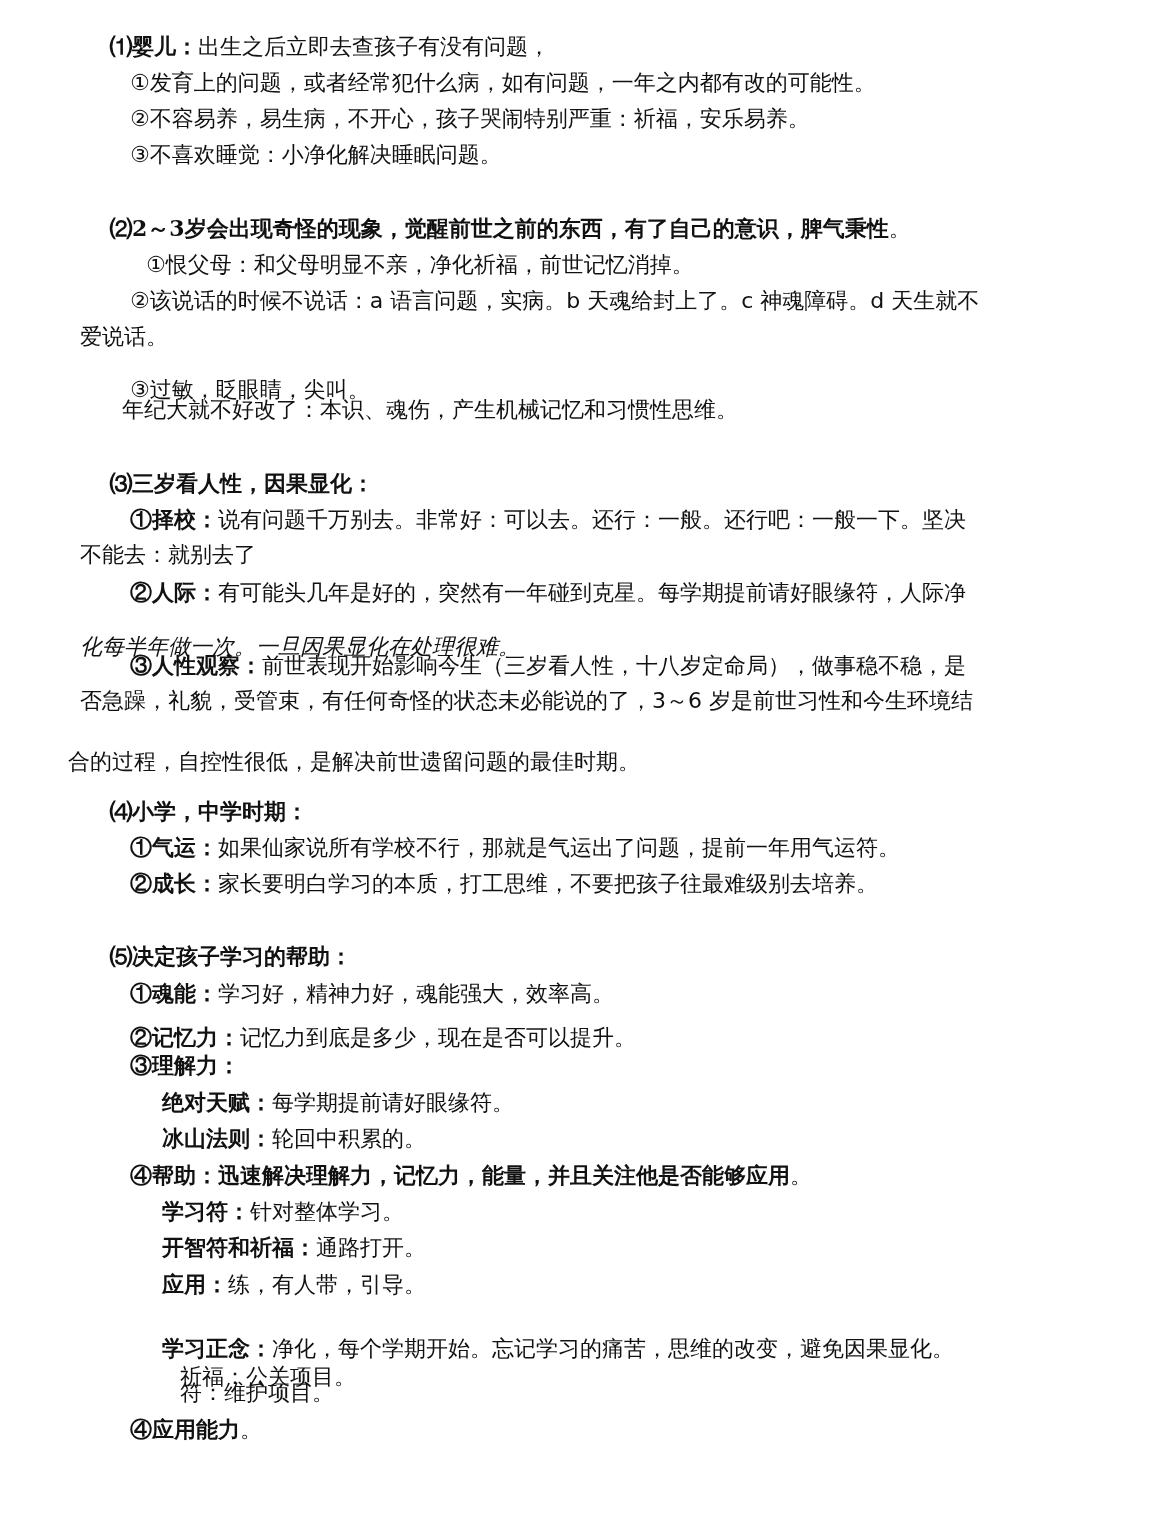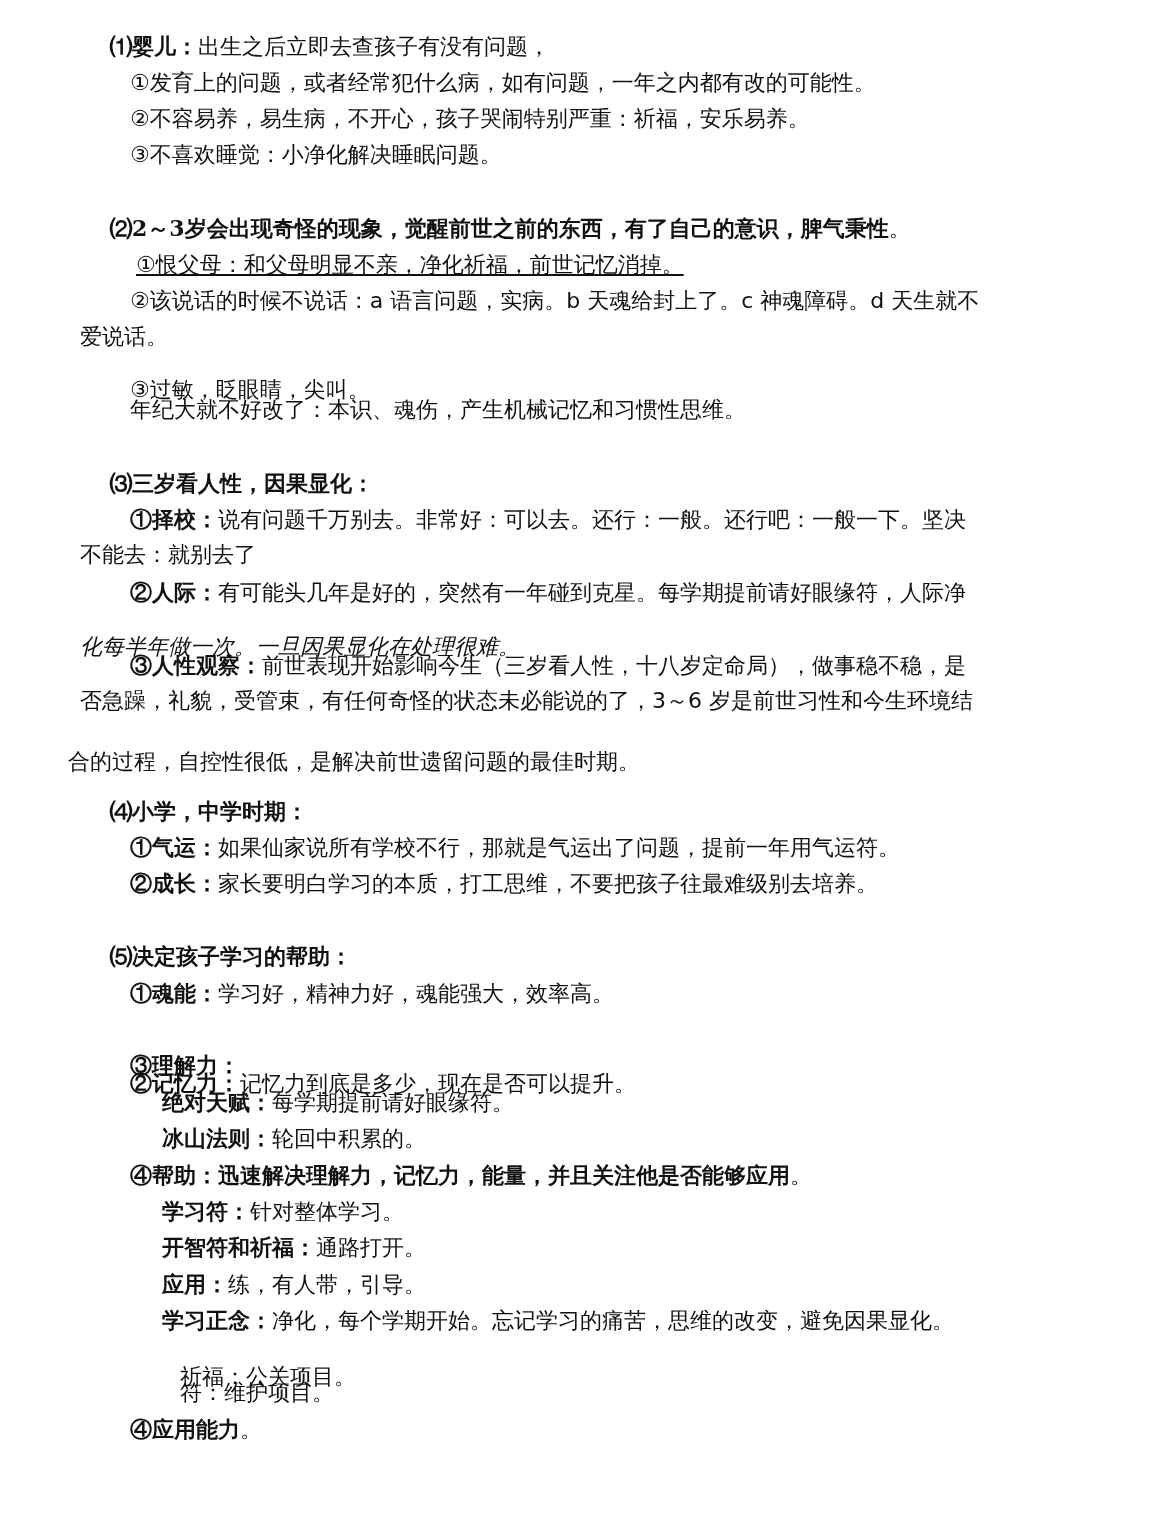--- a/index.html
+++ b/index.html
@@ -21,25 +21,25 @@
   <div class="line" style="left:110px; top:33px;">
     <span class="hd">⑴</span><span class="hd">婴儿：</span><span>出生之后立即去查孩子有没有问题，</span>
   </div>
   <div class="line" style="left:130px; top:70px;">①发育上的问题，或者经常犯什么病，如有问题，一年之内都有改的可能性。</div>
   <div class="line" style="left:130px; top:106px;">②不容易养，易生病，不开心，孩子哭闹特别严重：祈福，安乐易养。</div>
   <div class="line" style="left:130px; top:142px;">③不喜欢睡觉：小净化解决睡眠问题。</div>
 
   <div class="line" style="left:110px; top:215px;">
     <span class="hd">⑵</span><span class="hd">2～3</span><span class="hd">岁会出现奇怪的现象，觉醒前世之前的东西，有了自己的意识，脾气秉性</span><span>。</span>
   </div>
-  <div class="line" style="left:136px; top:252px;text-decoration:underline;">①恨父母：和父母明显不亲，净化祈福，前世记忆消掉。</div>
+  <div class="line" style="left:146px; top:252px;">①恨父母：和父母明显不亲，净化祈福，前世记忆消掉。</div>
   <div class="line" style="left:130px; top:288px;">②该说话的时候不说话：a 语言问题，实病。b 天魂给封上了。c 神魂障碍。d 天生就不</div>
   <div class="line" style="left:80px; top:324px;">爱说话。</div>
   <div class="line" style="left:130px; top:361px;margin-top:16px;">③过敏，眨眼睛，尖叫。</div>
-  <div class="line" style="left:130px; top:397px;">年纪大就不好改了：本识、魂伤，产生机械记忆和习惯性思维。</div>
+  <div class="line" style="left:122px; top:397px;">年纪大就不好改了：本识、魂伤，产生机械记忆和习惯性思维。</div>
 
   <div class="line" style="left:110px; top:470px;">
     <span class="hd">⑶</span><span class="hd">三岁看人性，因果显化：</span>
   </div>
   <div class="line" style="left:130px; top:506px;">
     <span class="b">①</span><span class="b">择校：</span><span>说有问题千万别去。非常好：可以去。还行：一般。还行吧：一般一下。坚决</span>
   </div>
   <div class="line" style="left:80px; top:542px;">不能去：就别去了</div>
   <div class="line" style="left:130px; top:579px;">
     <span class="b">②</span><span class="b">人际：</span><span>有可能头几年是好的，突然有一年碰到克星。每学期提前请好眼缘符，人际净</span>
@@ -60,21 +60,21 @@
   <div class="line" style="left:130px; top:870px;">
     <span class="b">②</span><span class="b">成长：</span><span>家长要明白学习的本质，打工思维，不要把孩子往最难级别去培养。</span>
   </div>
 
   <div class="line" style="left:110px; top:943px;">
     <span class="hd">⑸</span><span class="hd">决定孩子学习的帮助：</span>
   </div>
   <div class="line" style="left:130px; top:980px;">
     <span class="b">①</span><span class="b">魂能：</span><span>学习好，精神力好，魂能强大，效率高。</span>
   </div>
-  <div class="line" style="left:130px; top:1070px;">
+  <div class="line" style="left:130px; top:1024px;">
     <span class="b">②</span><span class="b">记忆力：</span><span>记忆力到底是多少，现在是否可以提升。</span>
   </div>
   <div class="line" style="left:130px; top:1052px;">
     <span class="b">③</span><span class="b">理解力：</span><span></span>
   </div>
   <div class="line" style="left:162px; top:1089px;">
     <span class="b">绝对天赋：</span><span>每学期提前请好眼缘符。</span>
   </div>
   <div class="line" style="left:162px; top:1125px;">
     <span class="b">冰山法则：</span><span>轮回中积累的。</span>
@@ -84,21 +84,21 @@
   </div>
   <div class="line" style="left:162px; top:1198px;">
     <span class="b">学习符：</span><span>针对整体学习。</span>
   </div>
   <div class="line" style="left:162px; top:1234px;">
     <span class="b">开智符和祈福：</span><span>通路打开。</span>
   </div>
   <div class="line" style="left:162px; top:1271px;">
     <span class="b">应用：</span><span>练，有人带，引导。</span>
   </div>
-  <div class="line" style="left:162px; top:1307px;">
+  <div class="line" style="left:162px; top:1335px;">
     <span class="b">学习正念：</span><span>净化，每个学期开始。忘记学习的痛苦，思维的改变，避免因果显化。</span>
   </div>
   <div class="line" style="left:180px; top:1344px;margin-top:20px;">
     <span>祈福：公关项目。</span>
   </div>
   <div class="line" style="left:180px; top:1380px;">
     <span>符：维护项目。</span>
   </div>
   <div class="line" style="left:130px; top:1416px;">
     <span class="b">④</span><span class="b">应用能力</span><span>。</span>

